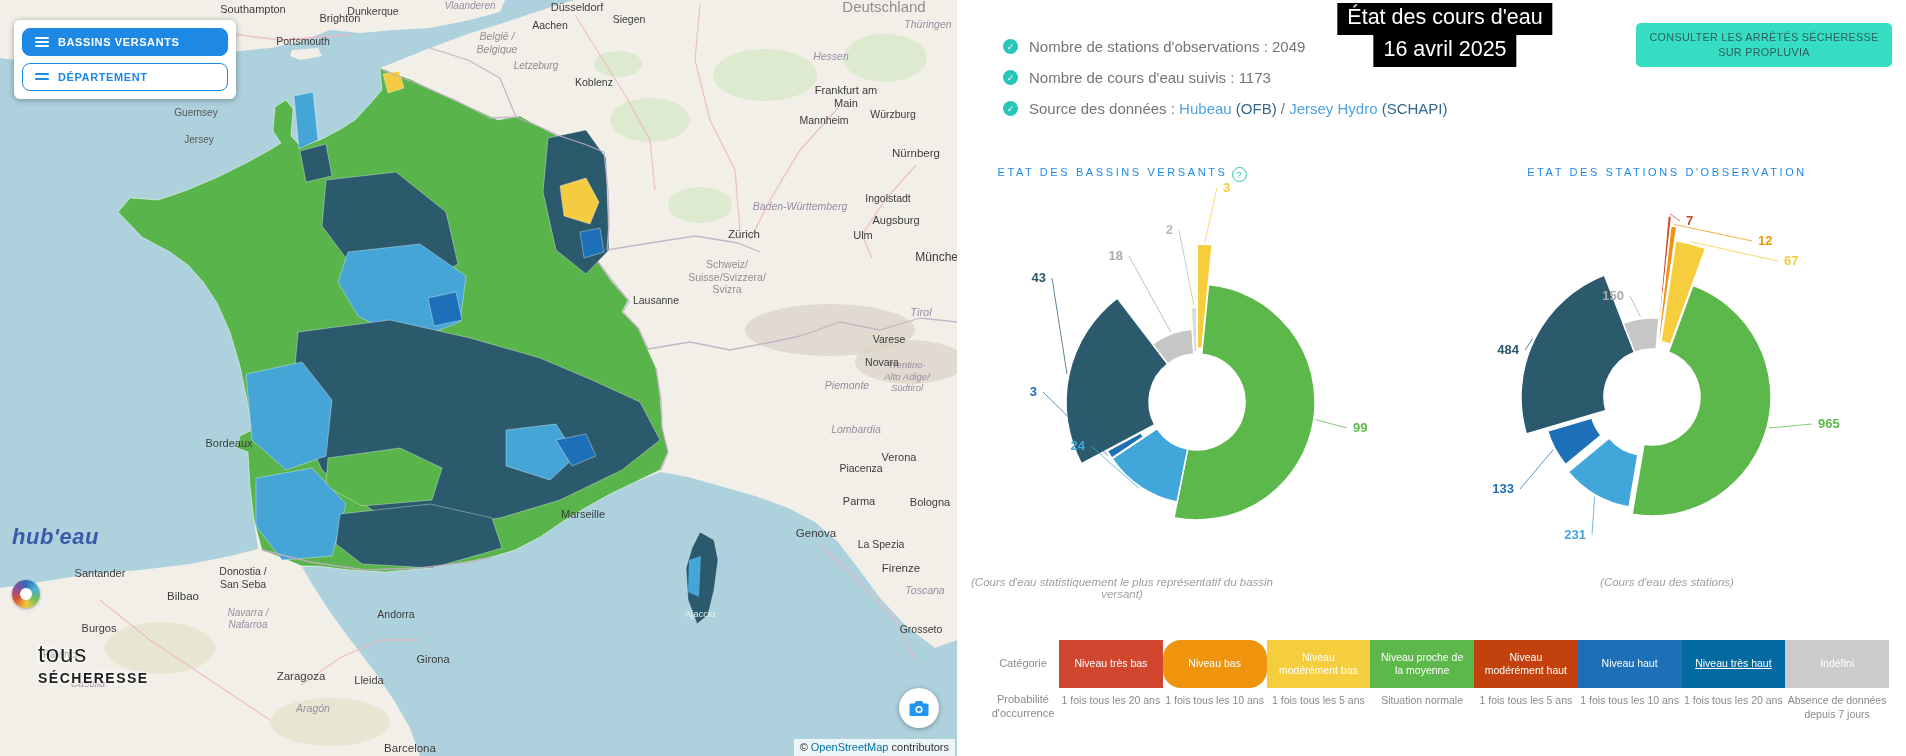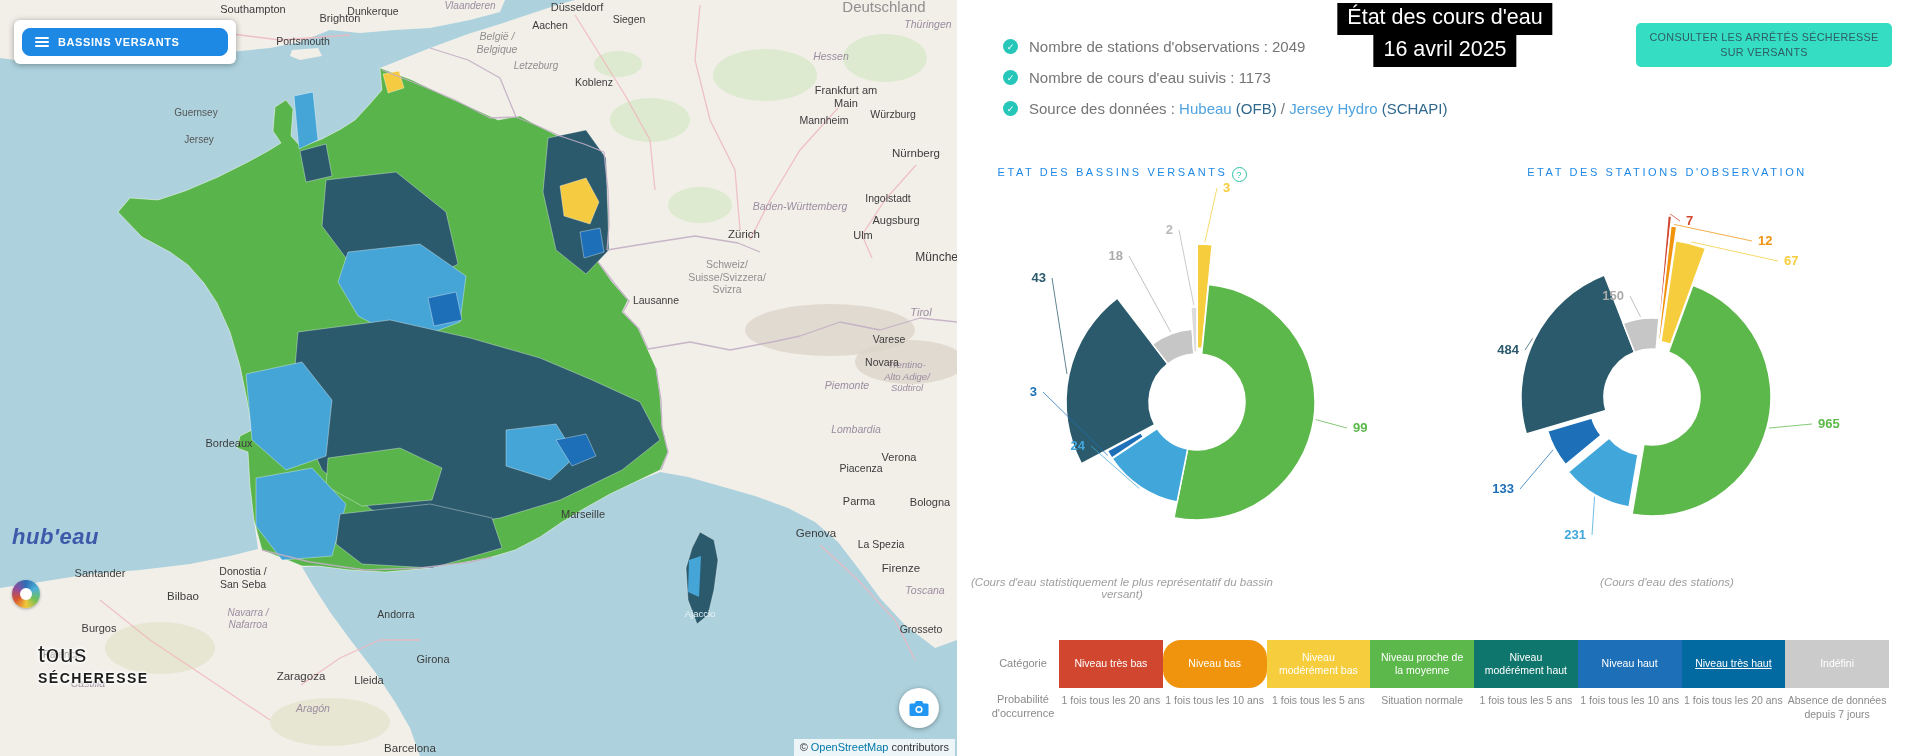--- a/index.html
+++ b/index.html
@@ -183,20 +183,27 @@
 
     <div class="map-controls">
       <button class="layer-btn active">
         <svg width="14" height="12" viewBox="0 0 14 12">
           <line x1="1" y1="2" x2="13" y2="2" stroke="#fff" stroke-width="2" stroke-linecap="round"></line>
           <line x1="1" y1="6" x2="13" y2="6" stroke="#fff" stroke-width="2" stroke-linecap="round"></line>
           <line x1="1" y1="10" x2="13" y2="10" stroke="#fff" stroke-width="2" stroke-linecap="round"></line>
         </svg>
         <span>BASSINS VERSANTS</span>
       </button>
+      <button class="layer-btn inactive">
+        <svg width="14" height="12" viewBox="0 0 14 12">
+          <line x1="1" y1="3" x2="13" y2="3" stroke="#1E88E5" stroke-width="2" stroke-linecap="round"></line>
+          <line x1="1" y1="8" x2="13" y2="8" stroke="#1E88E5" stroke-width="2" stroke-linecap="round"></line>
+        </svg>
+        <span>DÉPARTEMENT</span>
+      </button>
     </div>
 
     <div class="hubeau-logo">hub'eau</div>
     <div class="round-logo"></div>
     <div class="info-logo">
       <div class="l1">tous</div>
       <div class="l2">SÉCHERESSE</div>
     </div>
 
     <button class="camera-btn">
@@ -227,21 +234,21 @@
       </div>
     </div>
 
     <div class="title-block">
       <span class="title-line">État des cours d'eau</span><br>
       <span class="title-line">16 avril 2025</span>
     </div>
 
     <button class="propluvia-btn">
       <span>CONSULTER LES ARRÊTÉS SÉCHERESSE</span><br>
-      <span>SUR VERSANTS</span>
+      <span>SUR PROPLUVIA</span>
     </button>
 
     <div class="chart-title ct-0"><span>ETAT DES BASSINS VERSANTS</span><span class="info-icon">?</span></div>
     <div class="chart-title ct-1"><span>ETAT DES STATIONS D'OBSERVATION</span></div>
 
     <svg id="chart-0" class="chart-svg" viewBox="0 0 460 392">
         <path d="M230.29 66.01A152 152 0 0 1 245.19 66.74L235.00 170.24A48 48 0 0 0 230.29 170.01Z" fill="#F6CD3C" stroke="#fff" stroke-width="1.5"></path>
         <path d="M241.57 106.57A118 118 0 1 1 206.98 339.73L220.64 271.08A48 48 0 1 0 234.70 176.23Z" fill="#5CB84A" stroke="#fff" stroke-width="1.5"></path>
         <path d="M210.10 324.04A102 102 0 0 1 145.19 280.67L190.09 250.67A48 48 0 0 0 220.64 271.08Z" fill="#41A7DB" stroke="#fff" stroke-width="1.5"></path>
         <path d="M144.77 280.00A86 86 0 0 1 140.43 272.77L173.94 254.85A48 48 0 0 0 176.37 258.89Z" fill="#1D6FB7" stroke="#fff" stroke-width="1.5"></path>
@@ -292,21 +299,21 @@
 
     <div class="chart-caption cc-0">(Cours d'eau statistiquement le plus représentatif du bassin versant)</div>
     <div class="chart-caption cc-1">(Cours d'eau des stations)</div>
 
     <div class="legend" id="legend">
         <div class="lg-rowlabel">Catégorie</div>
         <div class="lg-cat" style="background: rgb(208, 70, 47);">Niveau très bas</div>
         <div class="lg-cat" style="background: rgb(240, 147, 13); border-radius: 18px;">Niveau bas</div>
         <div class="lg-cat" style="background: rgb(246, 205, 60);">Niveau modérément bas</div>
         <div class="lg-cat" style="background: rgb(92, 184, 74);">Niveau proche de la moyenne</div>
-        <div class="lg-cat" style="background: #0f766e;">Niveau modérément haut</div>
+        <div class="lg-cat" style="background: #c2410c;">Niveau modérément haut</div>
         <div class="lg-cat" style="background: rgb(29, 111, 183);">Niveau haut</div>
         <div class="lg-cat" style="background: #0369a1; text-decoration: underline;">Niveau très haut</div>
         <div class="lg-cat" style="background: rgb(203, 203, 203);">Indéfini</div>
         <div class="lg-rowlabel">Probabilité d'occurrence</div>
         <div class="lg-occ">1 fois tous les 20 ans</div>
         <div class="lg-occ">1 fois tous les 10 ans</div>
         <div class="lg-occ">1 fois tous les 5 ans</div>
         <div class="lg-occ">Situation normale</div>
         <div class="lg-occ">1 fois tous les 5 ans</div>
         <div class="lg-occ">1 fois tous les 10 ans</div>

